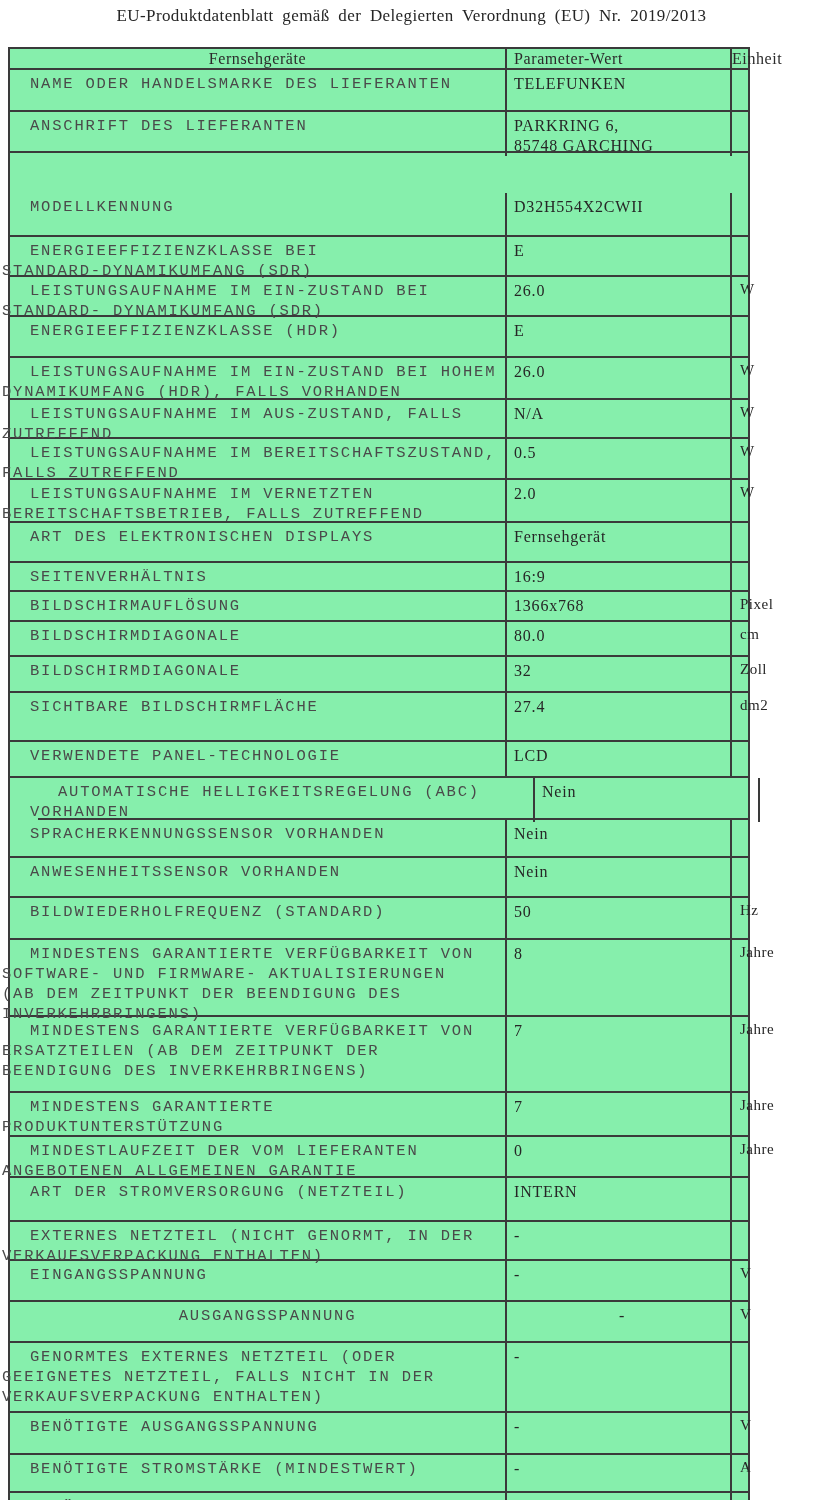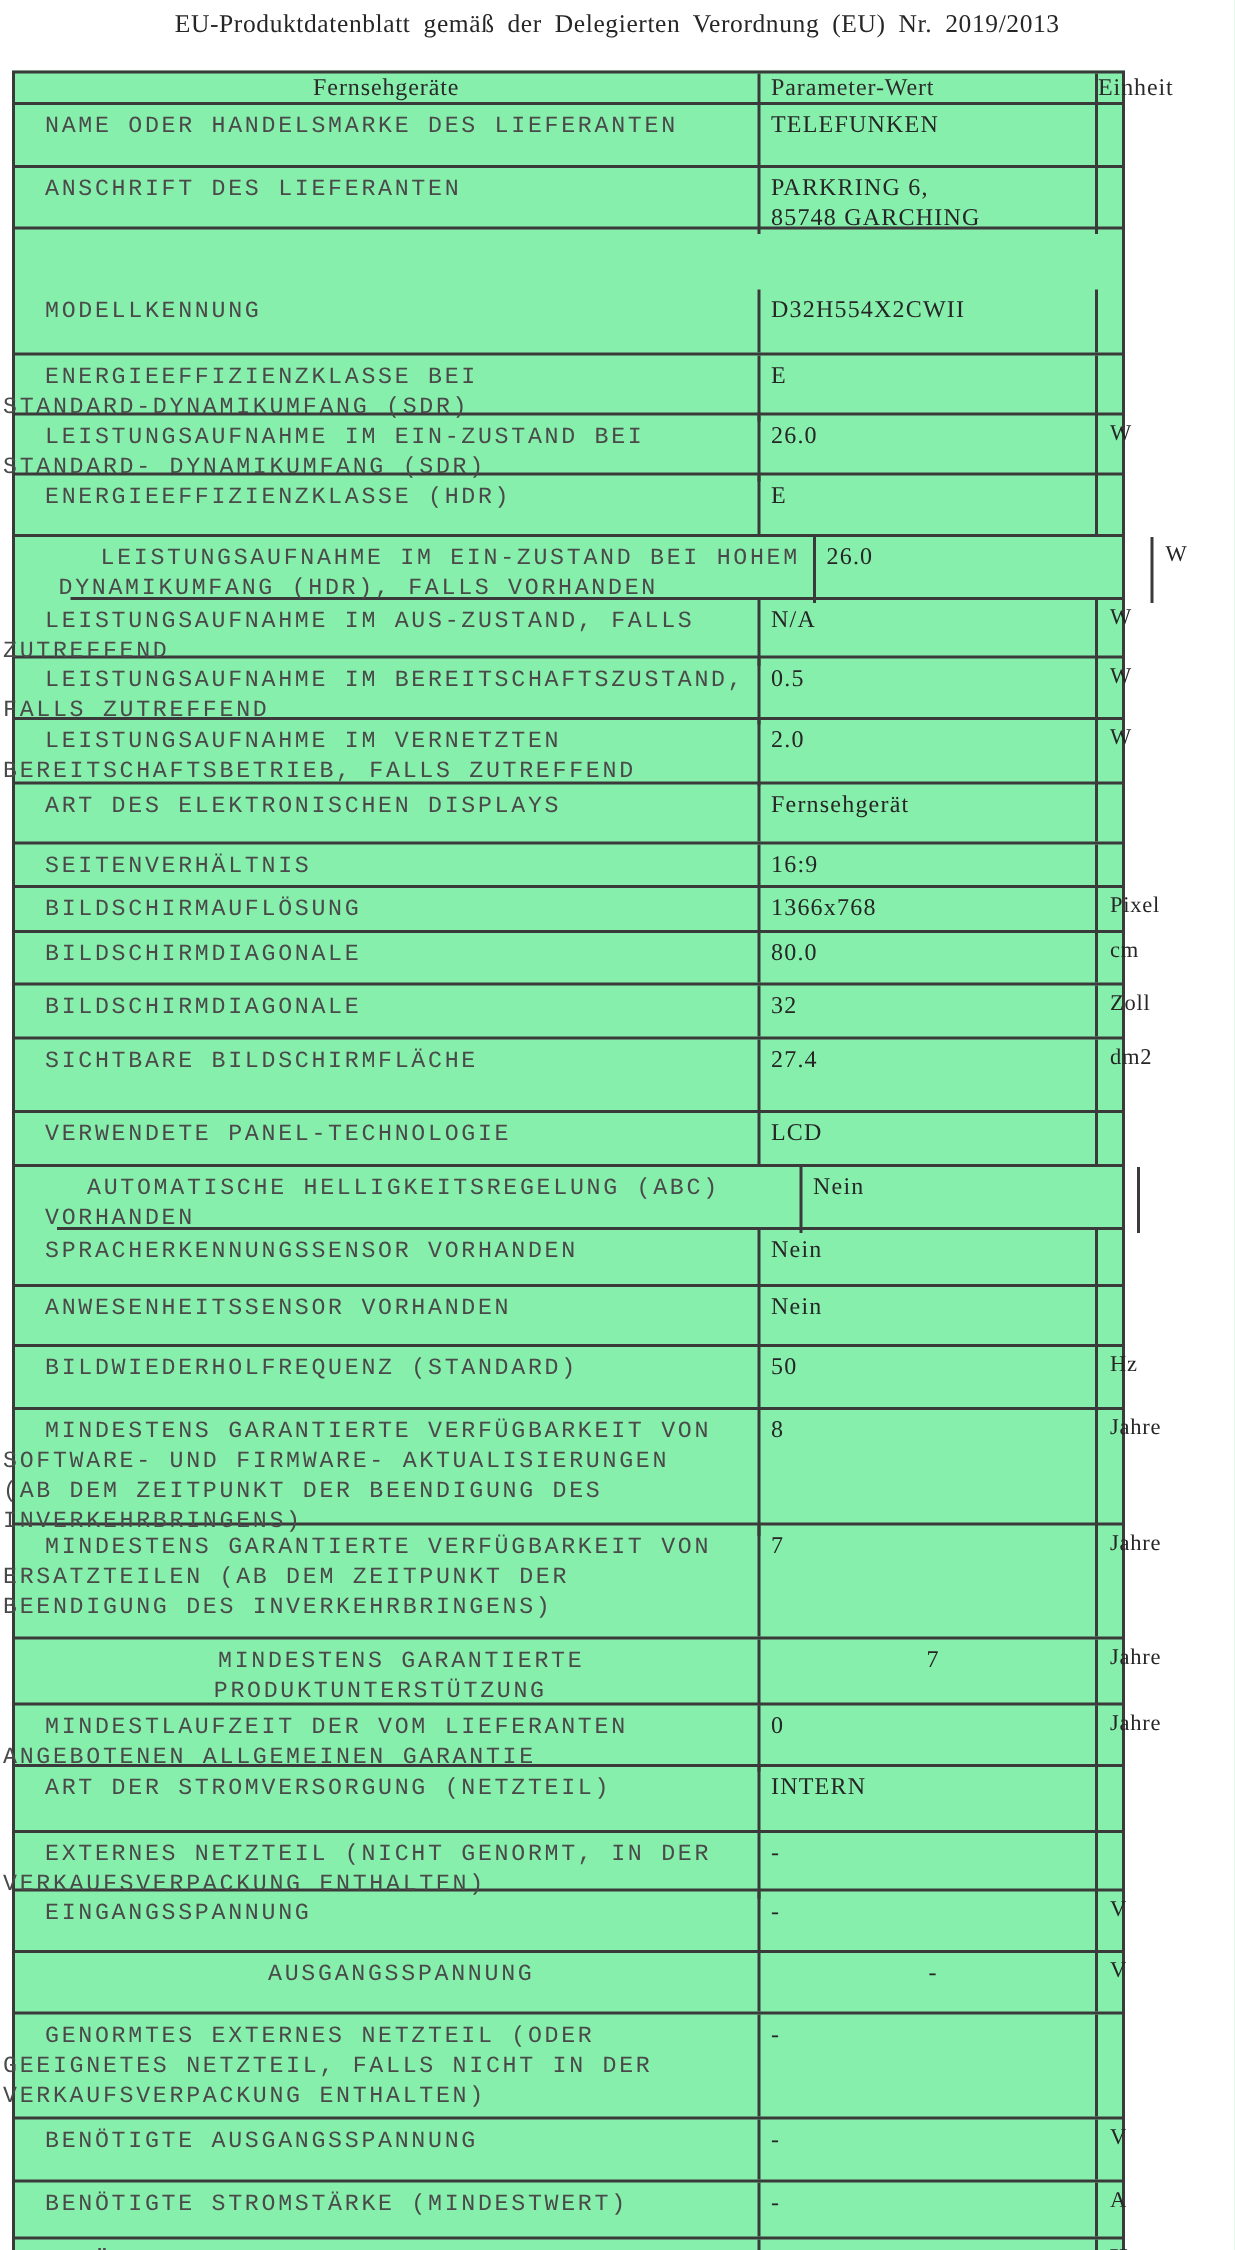--- a/index.html
+++ b/index.html
@@ -160,21 +160,21 @@
         <div class="lab">ENERGIEEFFIZIENZKLASSE (HDR)</div>
       </div>
       <div class="c c2">
         <div class="val">E</div>
       </div>
       <div class="c c3">
         <div class="unit"></div>
       </div>
     </div>
 
-    <div class="row" style="height: 42px; margin-left: 37px;">
+    <div class="row" style="height: 42px;">
       <div class="c c1">
         <div class="lab">LEISTUNGSAUFNAHME IM EIN-ZUSTAND BEI HOHEM
 DYNAMIKUMFANG (HDR), FALLS VORHANDEN</div>
       </div>
       <div class="c c2">
         <div class="val">26.0</div>
       </div>
       <div class="c c3">
         <div class="unit">W</div>
       </div>
@@ -374,21 +374,21 @@
 BEENDIGUNG DES INVERKEHRBRINGENS)</div>
       </div>
       <div class="c c2">
         <div class="val">7</div>
       </div>
       <div class="c c3">
         <div class="unit">Jahre</div>
       </div>
     </div>
 
-    <div class="row" style="height: 44px; text-align: center;">
+    <div class="row" style="height: 44px;">
       <div class="c c1">
         <div class="lab">MINDESTENS GARANTIERTE
 PRODUKTUNTERSTÜTZUNG</div>
       </div>
       <div class="c c2">
         <div class="val">7</div>
       </div>
       <div class="c c3">
         <div class="unit">Jahre</div>
       </div>

